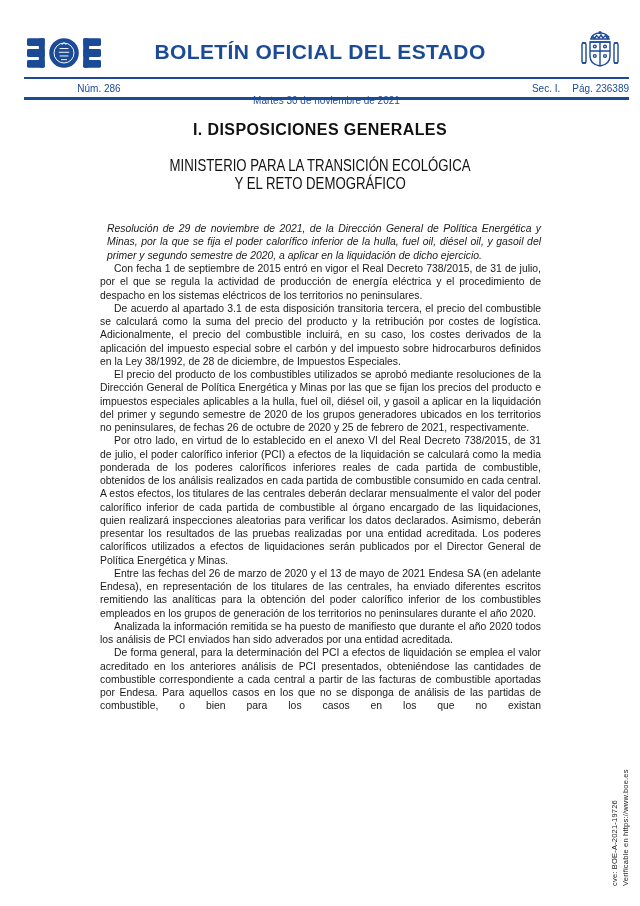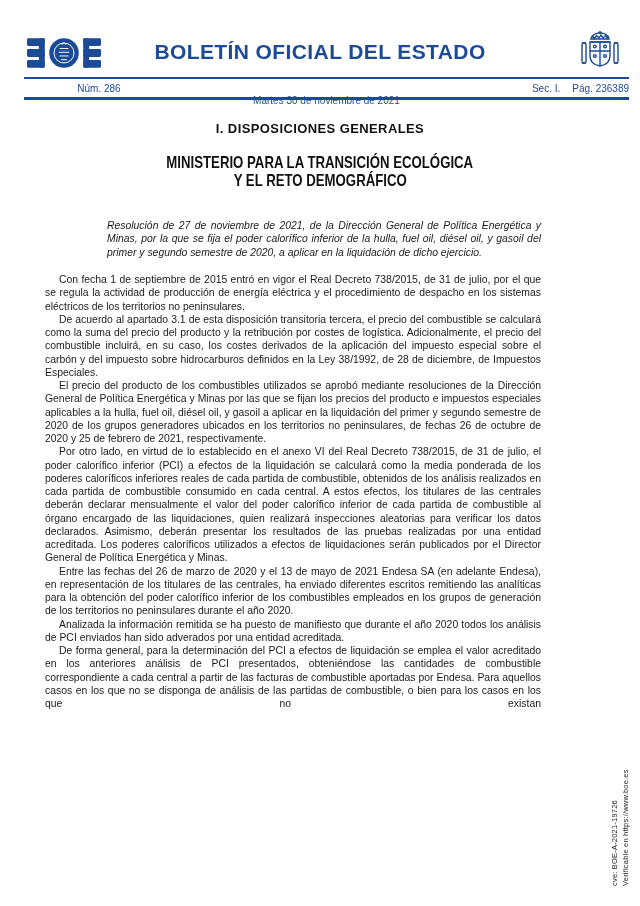--- a/index.html
+++ b/index.html
@@ -22,37 +22,37 @@
     font-size:10px;color:#1b4a97;display:flex;align-items:center;
   }
   .info-left{flex:0 0 150px;text-align:center;}
   .info-center{flex:1 1 auto;text-align:center;margin-top:24px;}
   .info-right{flex:0 0 150px;text-align:right;white-space:pre;}
   .info-right .sep{display:inline-block;width:12px;}
   .rule-thick{position:absolute;left:24px;top:97px;width:605px;height:3px;background:#1b4a97;}
   
   .content{position:absolute;top:100px;left:0;width:640px;padding:0;}
   .section-heading{
-    margin:21px 0 0 0;text-align:center;font-size:13px;font-weight:bold;
+    margin:21px 0 0 0;text-align:center;font-size:16px;font-weight:bold;
     letter-spacing:.4px;color:#111;
   }
   .ministry{
-    margin:17px 0 0 0;text-align:center;font-size:16.5px;font-weight:700;
+    margin:17px 0 0 0;text-align:center;font-size:16.5px;font-weight:400;
     color:#111;line-height:18px;
   }
   .ministry .cond{display:inline-block;transform:scaleX(.8);transform-origin:center;white-space:nowrap;}
   .item{
     display:flex;margin:30px 0 0 0;padding-left:107px;padding-right:99px;
   }
   .item-number{flex:0 0 53px;font-size:10.6px;font-weight:bold;line-height:13.4px;}
   .item-summary{
     flex:1 1 auto;margin:0;font-size:10.4px;font-style:italic;line-height:13.4px;
     text-align:justify;
   }
-  .paragraphs{margin-top:14px;padding-left:45px;padding-right:99px;}
+  .paragraphs{padding-left:100px;padding-right:99px;}
   .paragraphs p{
     margin:0;font-size:10.4px;line-height:13.25px;text-align:justify;
     text-indent:14px;
   }
   .paragraphs p.cutoff{text-align-last:justify;}
   
   .cve-block{
     position:absolute;right:9px;bottom:20px;height:200px;
     writing-mode:vertical-rl;transform:rotate(180deg);
     font-size:7.5px;color:#222;line-height:11px;letter-spacing:.2px;
@@ -117,21 +117,21 @@
 </header>
 
 <main class="content">
   <h1 class="section-heading">I. DISPOSICIONES GENERALES</h1>
 
   <h2 class="ministry"><span class="cond">MINISTERIO PARA LA TRANSICIÓN ECOLÓGICA</span><br>
     <span class="cond">Y EL RETO DEMOGRÁFICO</span>
   </h2>
 
   <div class="item">
-    <p class="item-summary">Resolución de 27 de noviembre de 2021, de la Dirección General de Política Energética y Minas, por la que se fija el poder calorífico inferior de la hulla, fuel oil, diésel oil, y gasoil del primer y segundo semestre de 2020, a aplicar en la liquidación de dicho ejercicio.</p>
+    <p class="item-summary">Resolución de 29 de noviembre de 2021, de la Dirección General de Política Energética y Minas, por la que se fija el poder calorífico inferior de la hulla, fuel oil, diésel oil, y gasoil del primer y segundo semestre de 2020, a aplicar en la liquidación de dicho ejercicio.</p>
   </div>
 
   <div class="paragraphs">
     <p>Con fecha 1 de septiembre de 2015 entró en vigor el Real Decreto 738/2015, de 31 de julio, por el que se regula la actividad de producción de energía eléctrica y el procedimiento de despacho en los sistemas eléctricos de los territorios no peninsulares.</p>
     <p>De acuerdo al apartado 3.1 de esta disposición transitoria tercera, el precio del combustible se calculará como la suma del precio del producto y la retribución por costes de logística. Adicionalmente, el precio del combustible incluirá, en su caso, los costes derivados de la aplicación del impuesto especial sobre el carbón y del impuesto sobre hidrocarburos definidos en la Ley 38/1992, de 28 de diciembre, de Impuestos Especiales.</p>
     <p>El precio del producto de los combustibles utilizados se aprobó mediante resoluciones de la Dirección General de Política Energética y Minas por las que se fijan los precios del producto e impuestos especiales aplicables a la hulla, fuel oil, diésel oil, y gasoil a aplicar en la liquidación del primer y segundo semestre de 2020 de los grupos generadores ubicados en los territorios no peninsulares, de fechas 26 de octubre de 2020 y 25 de febrero de 2021, respectivamente.</p>
     <p>Por otro lado, en virtud de lo establecido en el anexo VI del Real Decreto 738/2015, de 31 de julio, el poder calorífico inferior (PCI) a efectos de la liquidación se calculará como la media ponderada de los poderes caloríficos inferiores reales de cada partida de combustible, obtenidos de los análisis realizados en cada partida de combustible consumido en cada central. A estos efectos, los titulares de las centrales deberán declarar mensualmente el valor del poder calorífico inferior de cada partida de combustible al órgano encargado de las liquidaciones, quien realizará inspecciones aleatorias para verificar los datos declarados. Asimismo, deberán presentar los resultados de las pruebas realizadas por una entidad acreditada. Los poderes caloríficos utilizados a efectos de liquidaciones serán publicados por el Director General de Política Energética y Minas.</p>
     <p>Entre las fechas del 26 de marzo de 2020 y el 13 de mayo de 2021 Endesa SA (en adelante Endesa), en representación de los titulares de las centrales, ha enviado diferentes escritos remitiendo las analíticas para la obtención del poder calorífico inferior de los combustibles empleados en los grupos de generación de los territorios no peninsulares durante el año 2020.</p>
     <p>Analizada la información remitida se ha puesto de manifiesto que durante el año 2020 todos los análisis de PCI enviados han sido adverados por una entidad acreditada.</p>
     <p class="cutoff">De forma general, para la determinación del PCI a efectos de liquidación se emplea el valor acreditado en los anteriores análisis de PCI presentados, obteniéndose las cantidades de combustible correspondiente a cada central a partir de las facturas de combustible aportadas por Endesa. Para aquellos casos en los que no se disponga de análisis de las partidas de combustible, o bien para los casos en los que no existan</p>

